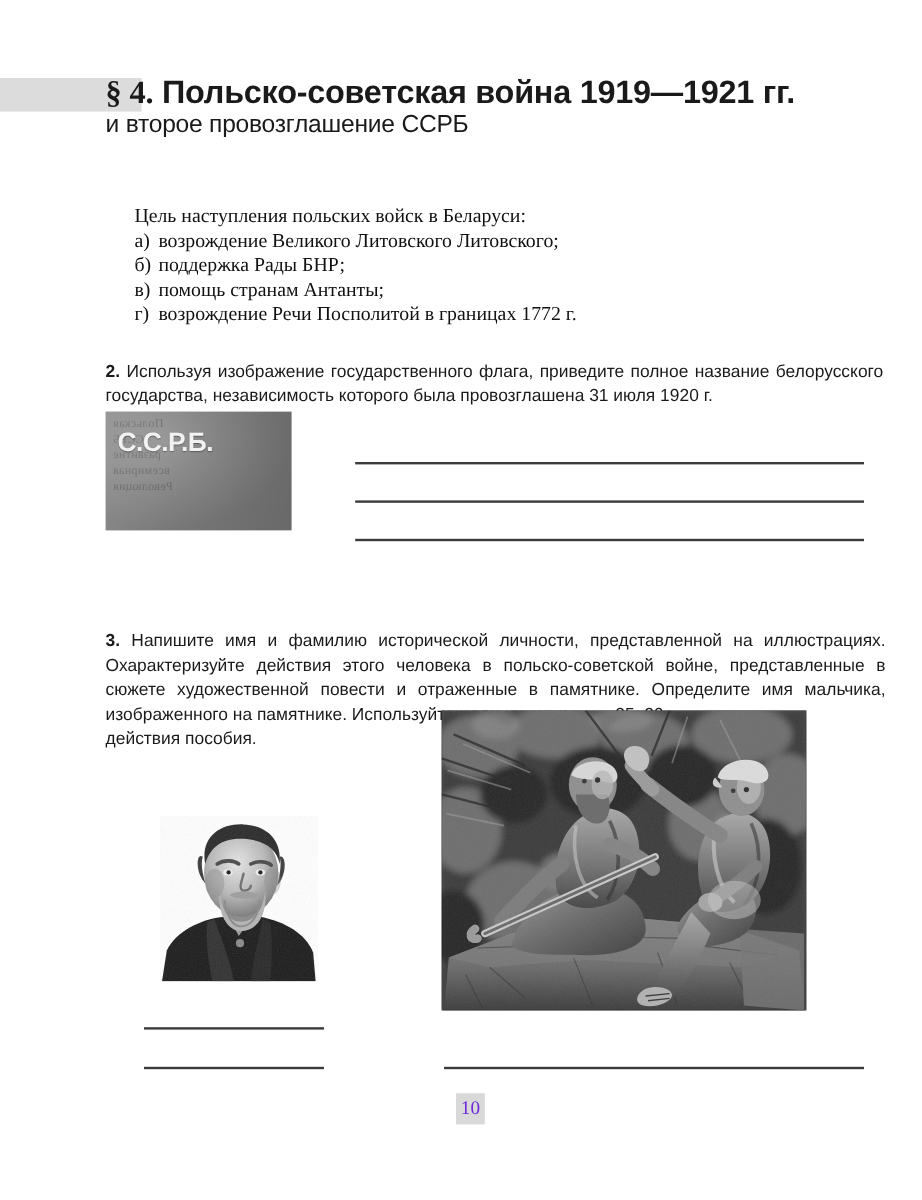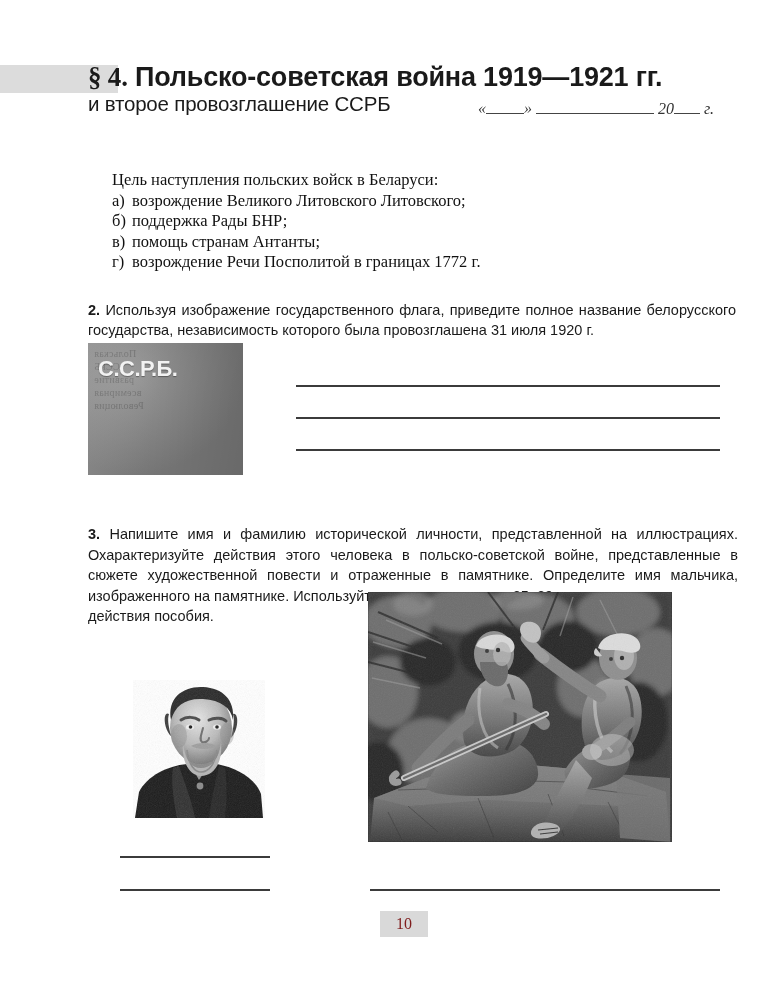--- a/index.html
+++ b/index.html
@@ -132,21 +132,21 @@
     height: 0;
     border-bottom: 2px solid #3b3b3b;
   }
 
   
   .flag-img {
     position: absolute;
     left: 88px;
     top: 343px;
     width: 155px;
-    height: 132px;
+    height: 99px;
     background: #8b8b8b;
     overflow: hidden;
   }
   .flag-img .ghost {
     position: absolute;
     inset: 0;
     font-family: "Liberation Serif", serif;
     font-size: 10px;
     line-height: 13px;
     color: rgba(55,55,55,0.42);
@@ -197,51 +197,45 @@
     overflow: hidden;
     background: #4a4a4a;
   }
   .monument svg { display: block; }
 
   
   .pagenum {
     position: absolute;
     left: 380px;
     top: 911px;
-    width: 48px;
+    width: 24px;
     height: 26px;
     background: #d9d9d9;
     font-family: "Liberation Serif", serif;
     font-size: 16px;
-    color: #7f1d1d;
+    color: #6d28d9;
     display: flex;
     align-items: center;
     justify-content: center;
   }
 </style>
 </head>
 <body>
 
 <div class="page">
 
   <div class="heading-block">
     <div class="heading-gray-bar"></div>
     <div class="heading-line1">
       <span class="para">§ 4.</span>
       <span>Польско-советская война 1919—1921 гг.</span>
     </div>
     <div class="heading-line2">и второе провозглашение ССРБ</div>
   </div>
 
-  <div class="date-line">
-    <span>«</span><span class="blank bl-short"></span><span>»</span>
-    <span class="blank bl-long"></span>
-    <span>20</span><span class="blank bl-tiny"></span>
-    <span>г.</span>
-  </div>
 
 
   <div class="q1-options">
     <div>Цель наступления польских войск в Беларуси:</div>
     <div>
       <span class="opt-letter">а)</span><span>возрождение Великого Литовского Литовского;</span>
     </div>
     <div>
       <span class="opt-letter">б)</span><span>поддержка Рады БНР;</span>
     </div>

